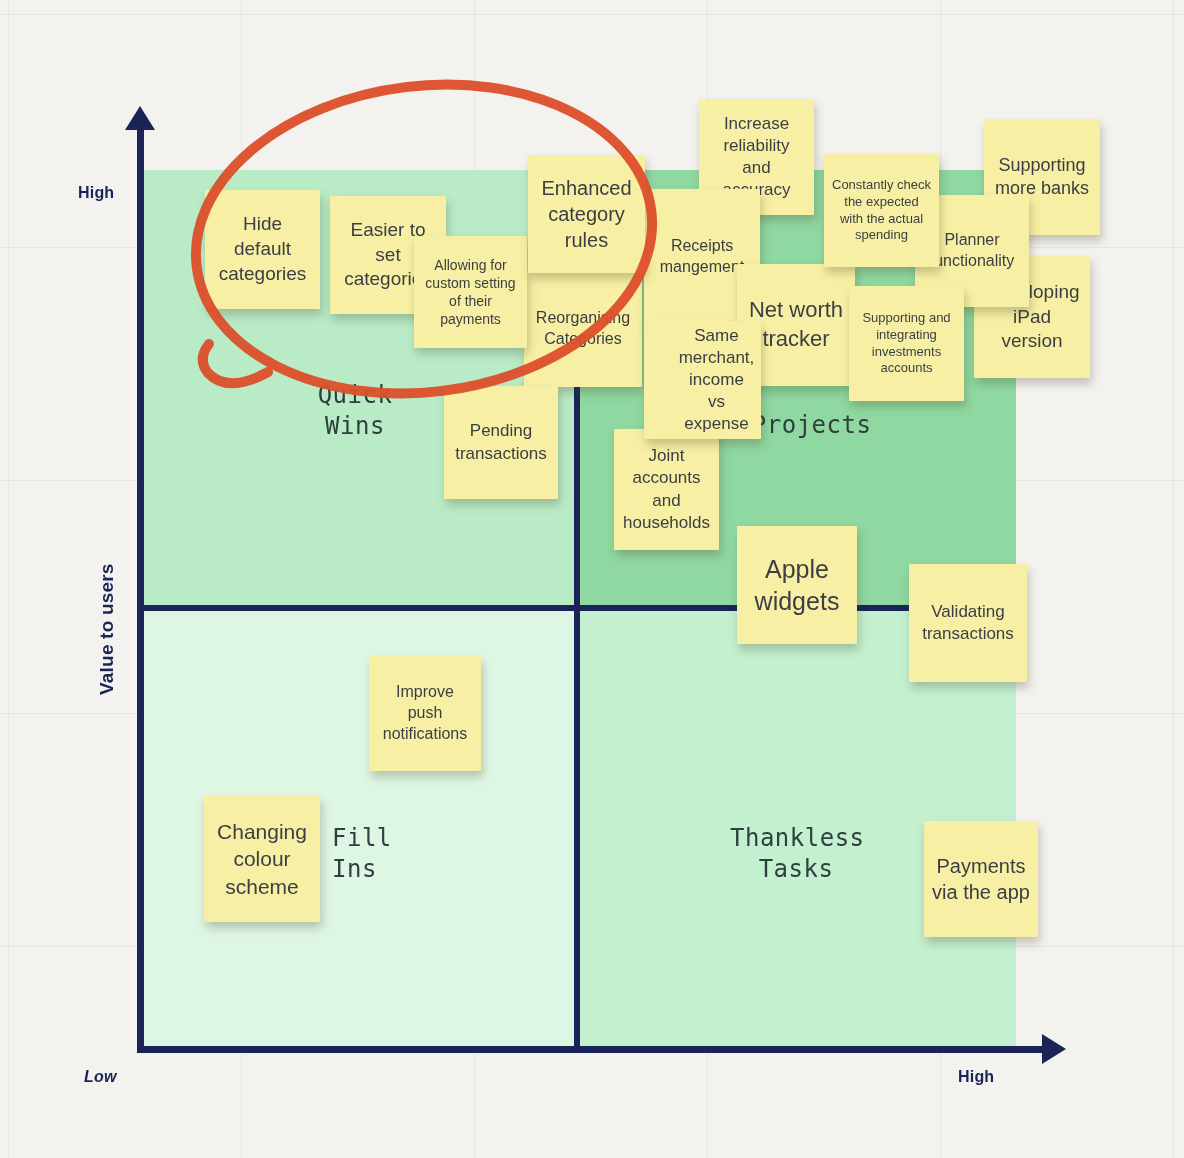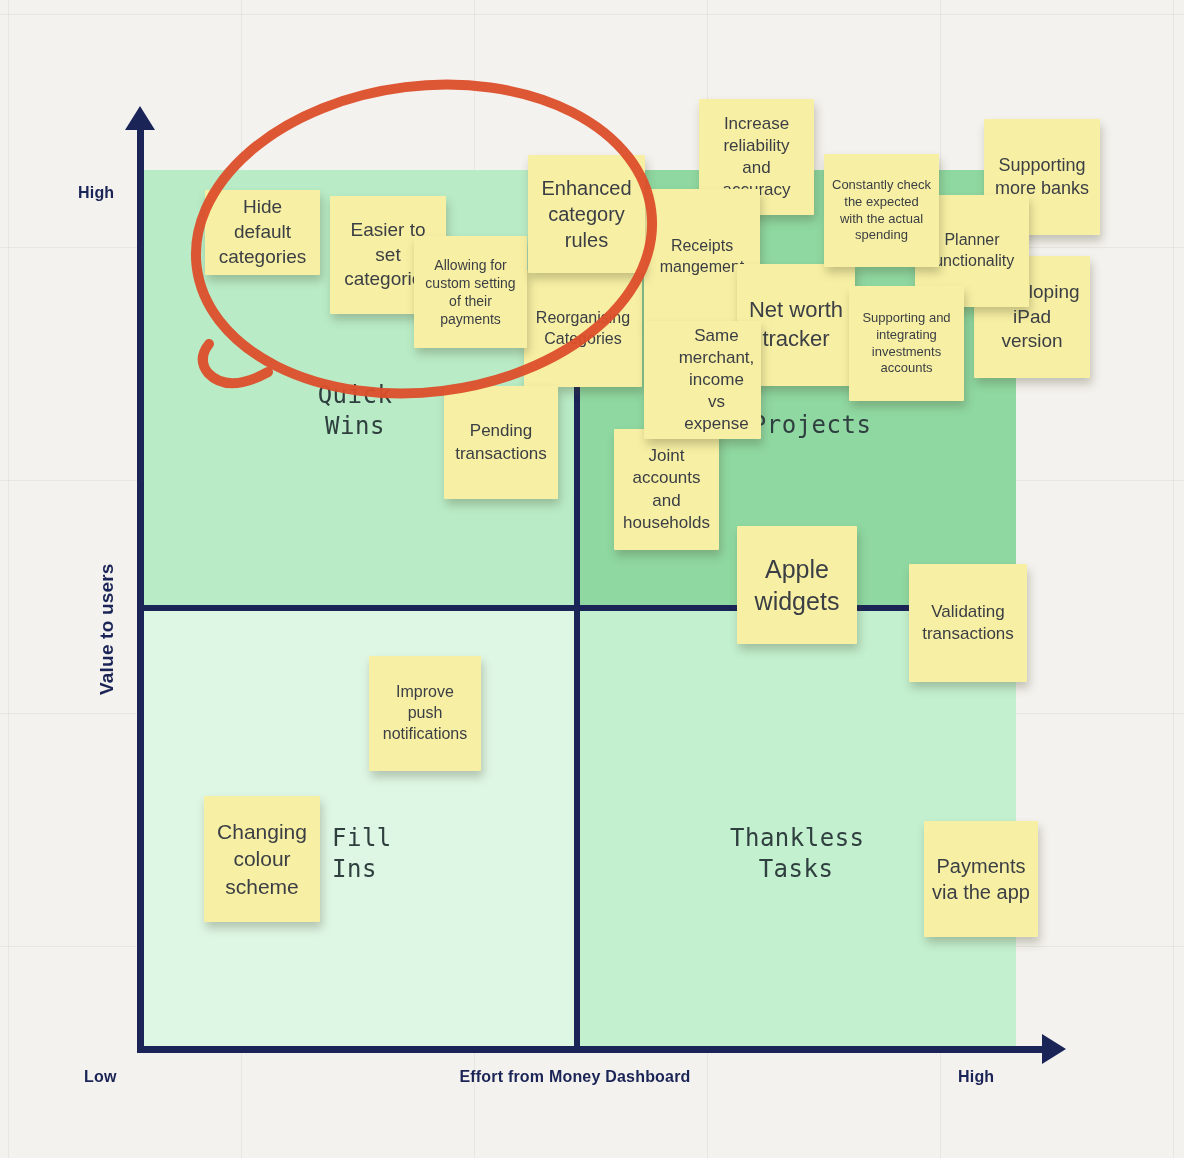--- a/index.html
+++ b/index.html
@@ -93,35 +93,34 @@
   <div class="divider" id="divider-v" style="background: rgb(26, 36, 86);"></div>
   <div class="divider" id="divider-h" style="background: rgb(26, 36, 86);"></div>
 
   <div class="axis" id="y-axis" style="background: rgb(26, 36, 86);"></div>
   <div class="axis" id="x-axis" style="background: rgb(26, 36, 86);"></div>
   <div class="arrow-up" id="y-arrow" style="border-bottom-color: rgb(26, 36, 86);"></div>
   <div class="arrow-right" id="x-arrow" style="border-left-color: rgb(26, 36, 86);"></div>
 
   <div class="axis-label" id="label-y-high" style="color: rgb(26, 36, 86);">High</div>
   <div class="axis-label" id="label-y-axis" style="color: rgb(26, 36, 86);">Value to users</div>
-  <div class="axis-label" id="label-x-low" style="color: rgb(26, 36, 86);">Low</div>
-  <div class="axis-label" id="label-x-axis" style="color: rgb(26, 36, 86);">Effort from Money Dashboard</div>
+  <div class="axis-label" id="label-x-low" style="color: rgb(26, 36, 86); font-style: italic;">Low</div>
   <div class="axis-label" id="label-x-high" style="color: rgb(26, 36, 86);">High</div>
 
   <div id="labels">
       <div class="quad-label" style="left: 309px; top: 361px; width: 92px; text-align: center; color: rgb(47, 62, 62);">Quick
 Wins</div>
       <div class="quad-label" style="left: 692px; top: 391px; width: 200px; text-align: left; color: rgb(47, 62, 62);">Big Projects</div>
       <div class="quad-label" style="left: 332px; top: 804px; width: 90px; text-align: left; color: rgb(47, 62, 62);">Fill
 Ins</div>
       <div class="quad-label" style="left: 730px; top: 804px; width: 132px; text-align: center; color: rgb(47, 62, 62);">Thankless
 Tasks</div>
     </div>
   <div id="notes">
-      <div class="note" style="left: 205px; top: 190px; width: 115px; height: 85px; font-size: 19px; z-index: 5; background: rgb(247, 240, 164); color: rgb(59, 62, 68); padding-left: 8px;">
+      <div class="note" style="left: 205px; top: 190px; width: 115px; height: 119px; font-size: 19px; z-index: 5; background: rgb(247, 240, 164); color: rgb(59, 62, 68); padding-left: 8px;">
         <span>Hide default categories</span>
       </div>
       <div class="note" style="left: 330px; top: 196px; width: 116px; height: 118px; font-size: 19px; z-index: 5; background: rgb(247, 240, 164); color: rgb(59, 62, 68);">
         <span>Easier to set categories</span>
       </div>
       <div class="note" style="left: 414px; top: 236px; width: 113px; height: 112px; font-size: 14px; z-index: 6; background: rgb(247, 240, 164); color: rgb(59, 62, 68);">
         <span>Allowing for custom setting of their payments</span>
       </div>
       <div class="note" style="left: 528px; top: 155px; width: 117px; height: 118px; font-size: 20px; z-index: 6; background: rgb(247, 240, 164); color: rgb(59, 62, 68);">
         <span>Enhanced category rules</span>

